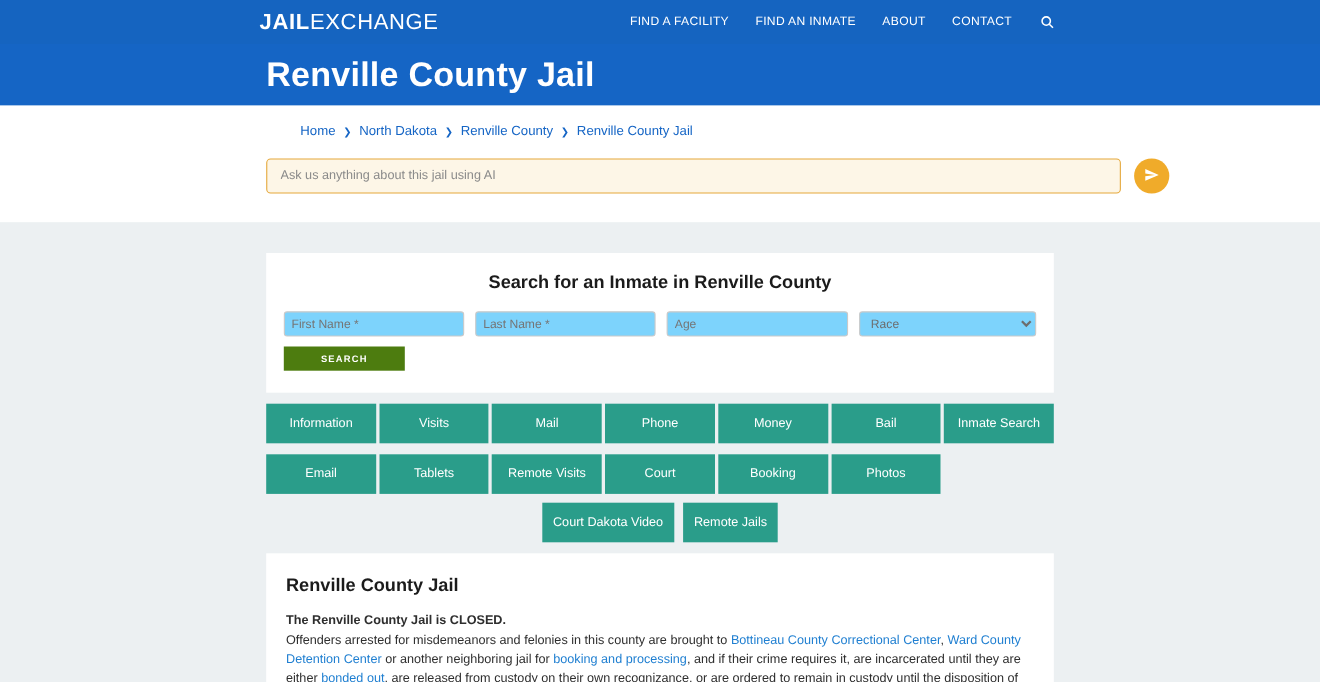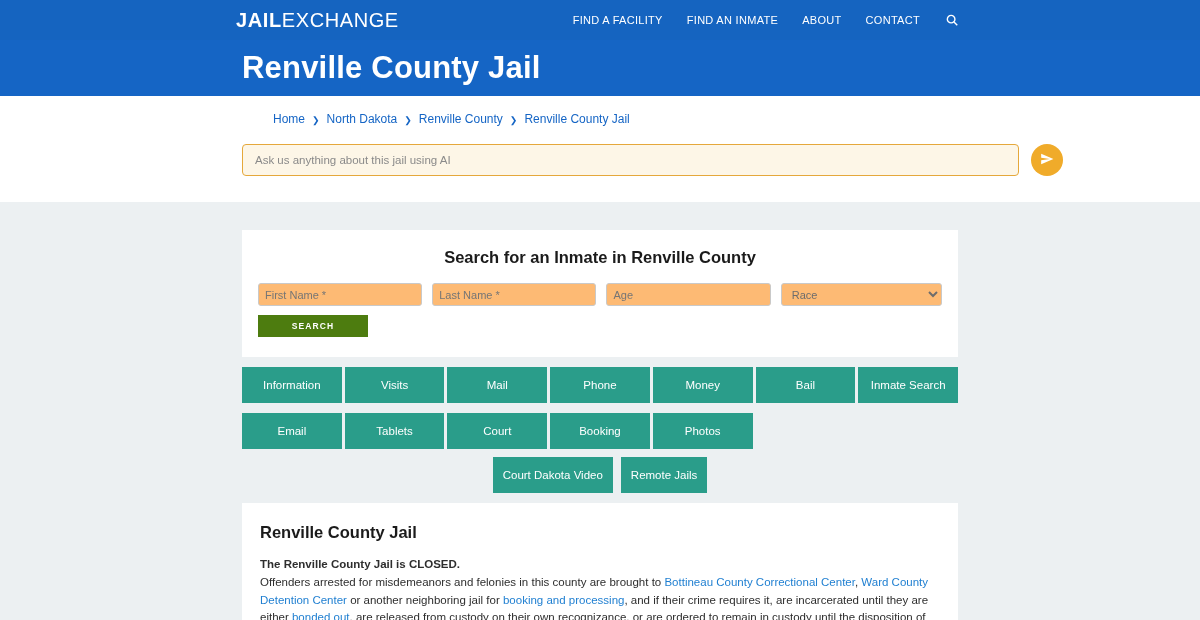--- a/index.html
+++ b/index.html
@@ -153,21 +153,21 @@
     gap: 10px;
   }
   .fields input, .fields select {
     height: 23px;
     border: 1px solid #c9c9c9;
     border-radius: 3px;
     font-size: 11px;
     padding: 0 6px;
     color: #6d6d6d;
     font-family: "Liberation Sans", sans-serif;
-    background: #fdba74;
+    background: #7dd3fc;
     outline: none;
   }
   .f-first { width: 169px; }
   .f-last  { width: 169px; }
   .f-age   { width: 169px; }
   .f-race  { width: 166px; }
   .btn-search {
     margin-top: 9px;
     width: 110px;
     height: 22px;
@@ -307,20 +307,21 @@
       <button class="tabbtn">Mail</button>
       <button class="tabbtn">Phone</button>
       <button class="tabbtn">Money</button>
       <button class="tabbtn">Bail</button>
       <button class="tabbtn">Inmate Search</button>
     </div>
 
     <div class="tabgrid">
       <button class="tabbtn">Email</button>
       <button class="tabbtn">Tablets</button>
+      <button class="tabbtn">Remote Visits</button>
       <button class="tabbtn">Court</button>
       <button class="tabbtn">Booking</button>
       <button class="tabbtn">Photos</button>
     </div>
 
     <div class="tabrow-center">
       <button class="tabbtn">Court Dakota Video</button>
       <button class="tabbtn">Remote Jails</button>
     </div>
 

